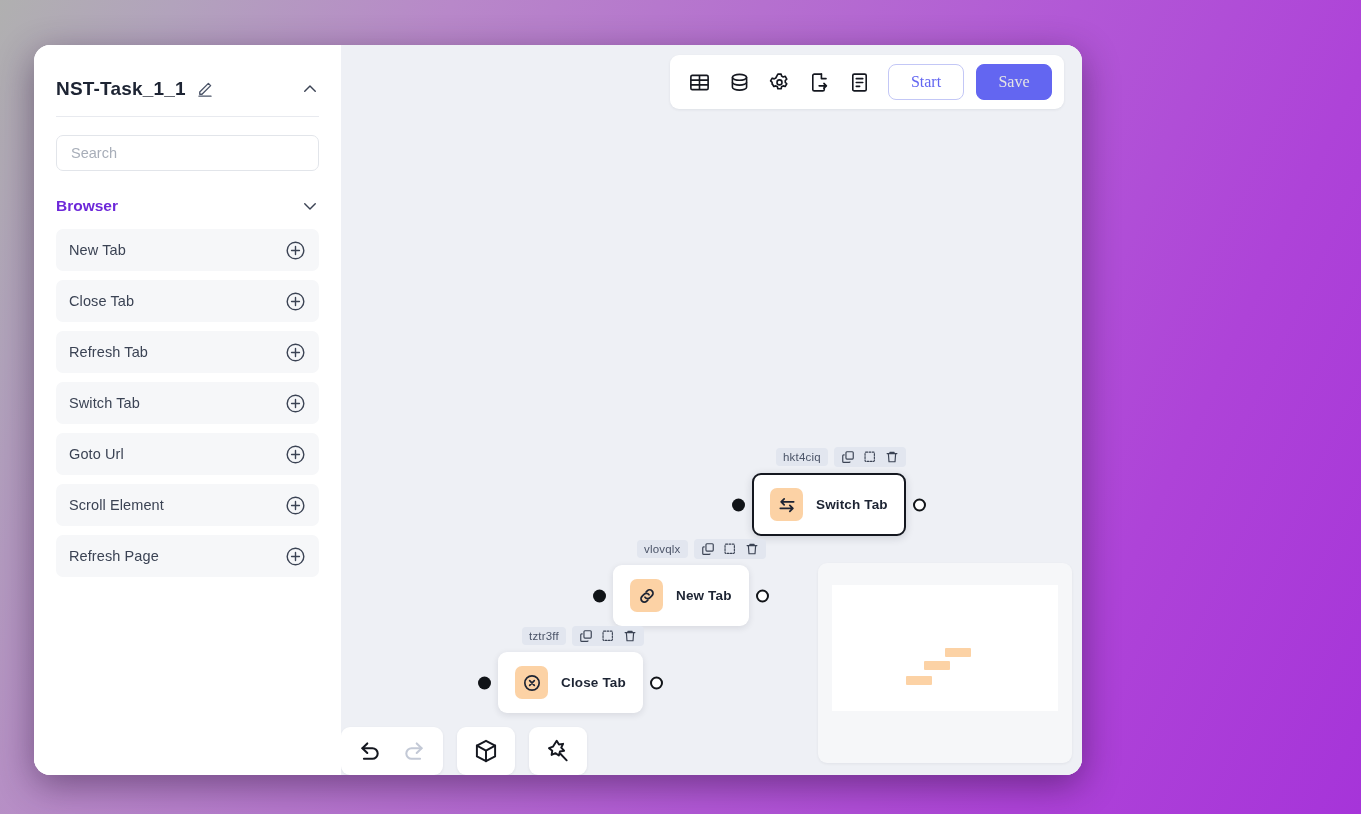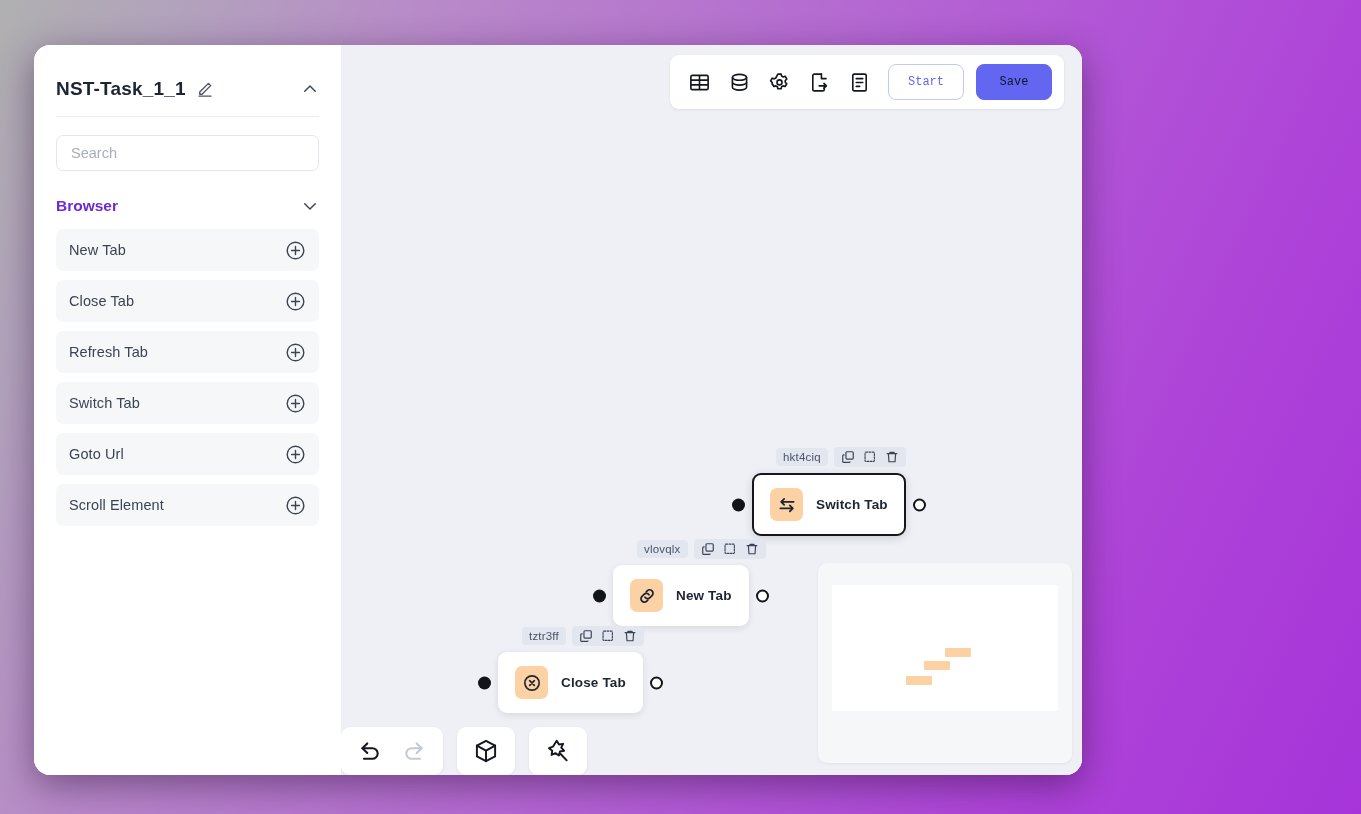--- a/index.html
+++ b/index.html
@@ -140,34 +140,34 @@
   .tb-icon {
     width: 34px; height: 34px;
     display: flex; align-items: center; justify-content: center;
     cursor: pointer; border-radius: 6px;
   }
   .tb-btn {
     height: 36px;
     min-width: 76px;
     border-radius: 8px;
     display: flex; align-items: center; justify-content: center;
-    font-size: 12px;
+    font-size: 16px;
     cursor: pointer;
     margin-left: 6px;
-    font-family: Liberation Mono, monospace;
+    font-family: Liberation Serif, serif;
   }
   .tb-btn.outline {
     background: #fff;
     border: 1.5px solid #c3c7f6;
     color: #6366f1;
   }
   .tb-btn.solid {
     background: #6366f1;
     border: 1.5px solid #6366f1;
-    color: #0f172a;
+    color: #e5e5e5;
   }
 
   
   .node-wrap { position: absolute; }
 
   .node-chrome {
     position: absolute;
     top: -27px;
     left: 24px;
     height: 22px;
@@ -374,20 +374,29 @@
         <span class="sb-item-label">Scroll Element</span>
         <span class="sb-item-add">
           <svg viewBox="0 0 24 24" width="21" height="21" fill="none" stroke="#3b4354" stroke-width="1.6">
               <circle cx="12" cy="12" r="9.5"></circle>
               <path d="M12 7.5v9M7.5 12h9" stroke-linecap="round"></path>
             </svg>
         </span>
       </div>
 
 
+      <div class="sb-item">
+        <span class="sb-item-label">Refresh Page</span>
+        <span class="sb-item-add">
+          <svg viewBox="0 0 24 24" width="21" height="21" fill="none" stroke="#3b4354" stroke-width="1.6">
+              <circle cx="12" cy="12" r="9.5"></circle>
+              <path d="M12 7.5v9M7.5 12h9" stroke-linecap="round"></path>
+            </svg>
+        </span>
+      </div>
 
 
     </div>
   </aside>
 
   <main class="canvas">
 
     <div class="toolbar">
       <span class="tb-icon">
         <svg viewBox="0 0 24 24" width="23" height="23" fill="none" stroke="#14171f" stroke-width="1.7">

